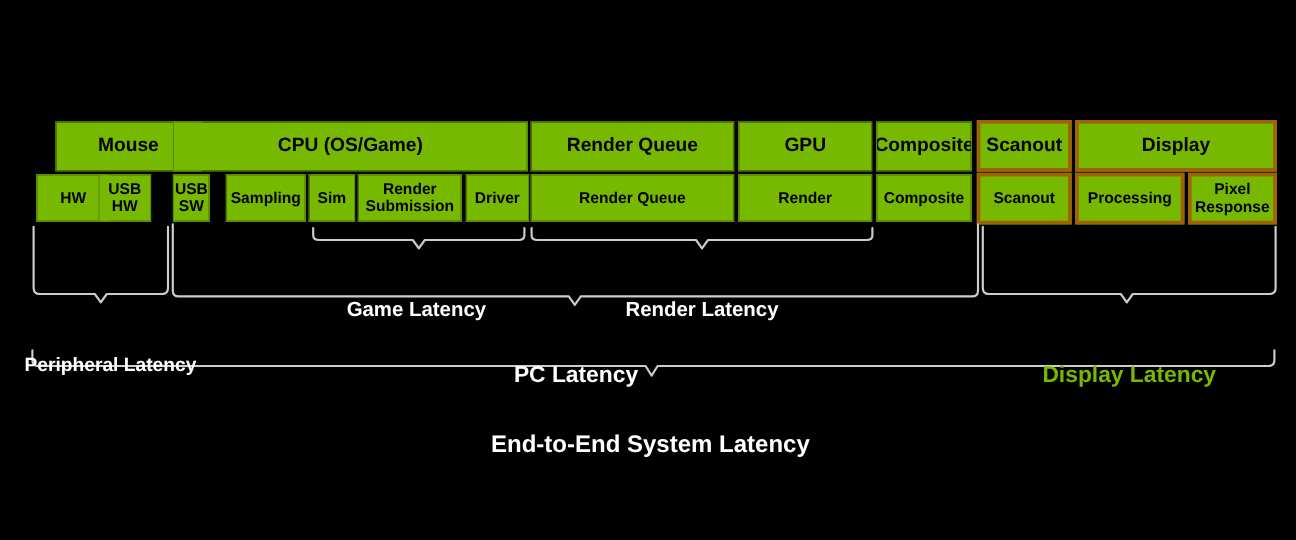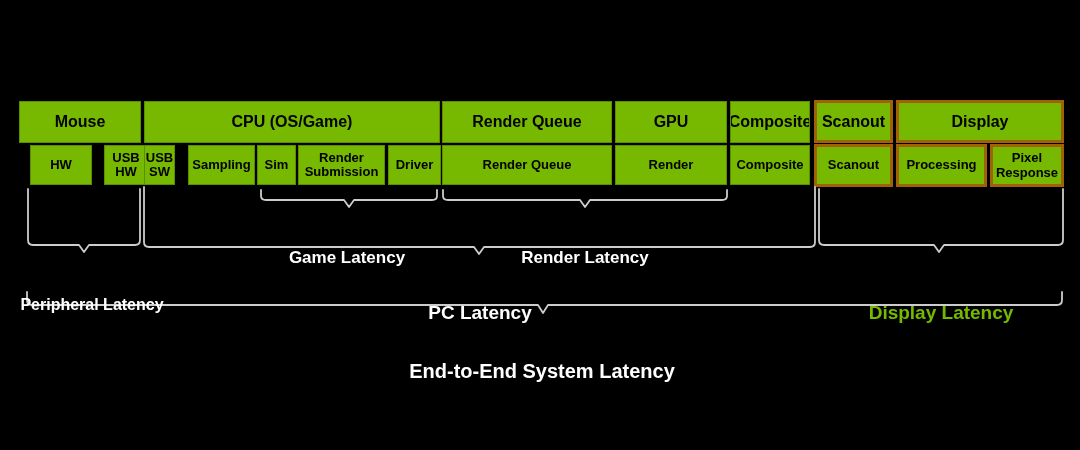--- a/index.html
+++ b/index.html
@@ -58,30 +58,30 @@
   .lbl-peripheral { left: 92px;  top: 260px; font-size: 16px; }
   .lbl-pc         { left: 480px; top: 266px; font-size: 19px; }
   .lbl-display    { left: 941px; top: 266px; font-size: 19px; color: #76B900; }
   .lbl-e2e        { left: 542px; top: 324px; font-size: 20px; }
 </style>
 </head>
 <body>
 
 <div class="stage">
 
-  <div class="box r1" style="left:20px;  width:120px;">Mouse</div>
+  <div class="box r1" style="left:47px;  width:120px;">Mouse</div>
   <div class="box r1" style="left:145px; width:294px;">CPU (OS/Game)</div>
   <div class="box r1" style="left:443px; width:168px;">Render Queue</div>
   <div class="box r1" style="left:616px; width:110px;">GPU</div>
   <div class="box r1" style="left:731px; width:78px;">Composite</div>
   <div class="box r1 hl" style="left:814px; width:79px;">Scanout</div>
   <div class="box r1 hl" style="left:896px; width:168px;">Display</div>
 
   <div class="box r2" style="left:31px;  width:60px;">HW</div>
-  <div class="box r2" style="left:105px;  width:42px;">USB HW</div>
+  <div class="box r2" style="left:83px;  width:42px;">USB HW</div>
   <div class="box r2" style="left:145px; width:29px;">USB SW</div>
   <div class="box r2" style="left:189px; width:65px;">Sampling</div>
   <div class="box r2" style="left:258px; width:37px;">Sim</div>
   <div class="box r2" style="left:299px; width:85px;">Render Submission</div>
   <div class="box r2" style="left:389px; width:51px;">Driver</div>
   <div class="box r2" style="left:443px; width:168px;">Render Queue</div>
   <div class="box r2" style="left:616px; width:110px;">Render</div>
   <div class="box r2" style="left:731px; width:78px;">Composite</div>
   <div class="box r2 hl" style="left:814px; width:79px;">Scanout</div>
   <div class="box r2 hl" style="left:896px; width:91px;">Processing</div>

